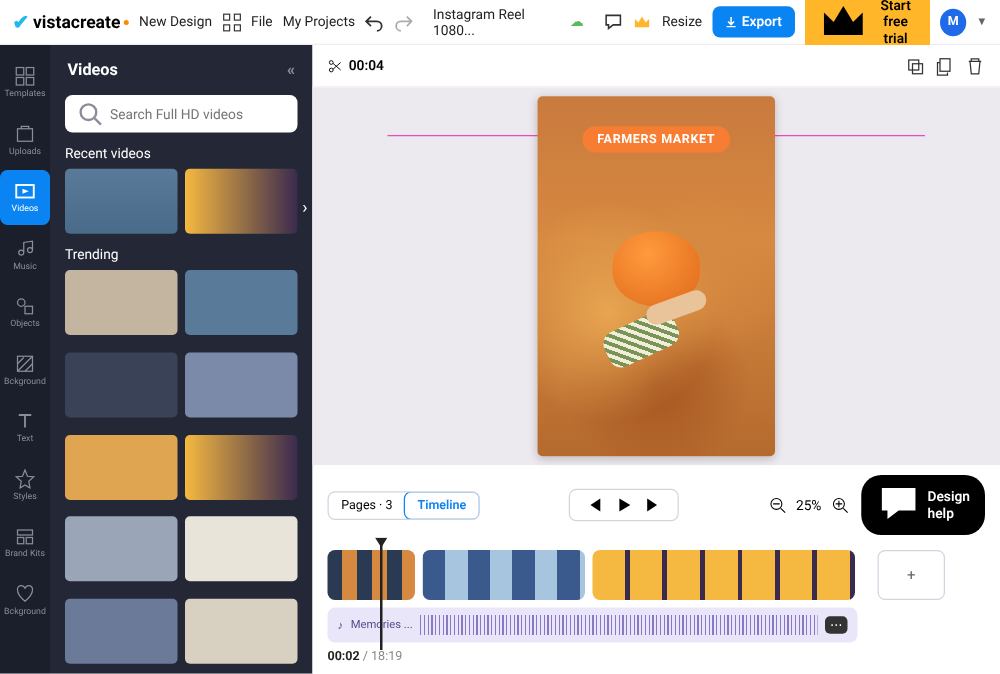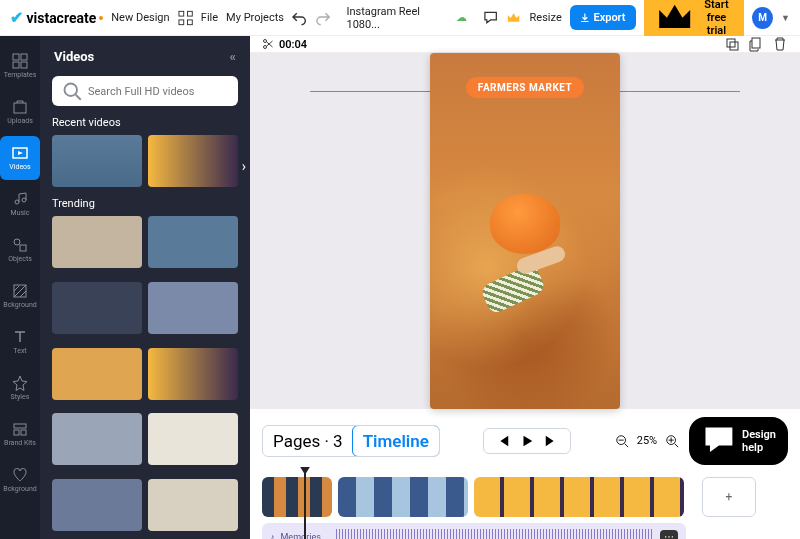--- a/index.html
+++ b/index.html
@@ -32,29 +32,29 @@
 .grid{display:grid;grid-template-columns:1fr 1fr;gap:6px;padding:0 12px;overflow-y:auto;flex:1}
 .grid .thumb{height:52px}
 .nav-r{position:absolute;right:4px;top:50%;transform:translateY(-50%);color:#fff;font-size:14px;cursor:pointer}
 .canvas{flex:1;display:flex;flex-direction:column;background:#fff}
 .canvas-bar{height:34px;border-bottom:1px solid #eee;display:flex;align-items:center;padding:0 12px;gap:8px}
 .time-badge{font-size:11px;font-weight:600;display:flex;align-items:center;gap:5px}
 .canvas-bar .spacer{flex:1}
 .bar-icon{width:16px;height:16px;cursor:pointer;color:#333}
 .stage{flex:1;background:#eceaef;display:flex;align-items:center;justify-content:center;position:relative}
 .guide{position:absolute;top:38px;left:60px;right:60px;height:1px;background:#e84db8}
-.artboard{width:190px;height:356px;background:linear-gradient(180deg,#c97a3e 0%,#d68940 40%,#b56a2e 100%);border-radius:4px;box-shadow:0 2px 8px rgba(0,0,0,.2);position:relative;overflow:hidden;display:flex;flex-direction:column;align-items:center;justify-content:space-between;padding:24px 12px 18px}
+.artboard{width:190px;height:288px;background:linear-gradient(180deg,#c97a3e 0%,#d68940 40%,#b56a2e 100%);border-radius:4px;box-shadow:0 2px 8px rgba(0,0,0,.2);position:relative;overflow:hidden;display:flex;flex-direction:column;align-items:center;justify-content:space-between;padding:24px 12px 18px}
 .artboard::before{content:"";position:absolute;inset:0;background:radial-gradient(circle at 30% 60%,#e8a551 0%,transparent 40%),radial-gradient(circle at 70% 50%,#d68940 0%,transparent 35%),radial-gradient(circle at 50% 80%,#a55520 0%,transparent 30%)}
 .badge-top{background:#f77d33;color:#fff;font-weight:700;font-size:10px;padding:5px 12px;border-radius:14px;position:relative;z-index:1;letter-spacing:.5px}
 .pumpkin{position:absolute;left:50%;top:48%;transform:translate(-50%,-50%);width:70px;height:60px;border-radius:50%/45%;background:radial-gradient(circle at 40% 30%,#ff9a3d,#e0691a);z-index:1}
 .hand{position:absolute;left:45%;top:56%;width:50px;height:16px;background:#e9c49a;border-radius:8px;transform:rotate(-20deg);z-index:2}
 .sleeve{position:absolute;left:28%;top:62%;width:60px;height:30px;background:repeating-linear-gradient(45deg,#7a9458,#7a9458 3px,#f0eed8 3px,#f0eed8 6px);border-radius:10px;transform:rotate(-25deg);z-index:1}
 .caption{position:relative;z-index:2;color:#fff;text-align:center;font-weight:700;font-size:11px;text-shadow:0 1px 3px rgba(0,0,0,.6);line-height:1.3}
 .controls-row{display:flex;align-items:center;padding:8px 12px;gap:10px}
-.pages-tabs{display:flex;border:1px solid #d0d6e0;border-radius:6px;overflow:hidden;font-size:17px}
+.pages-tabs{display:flex;border:1px solid #d0d6e0;border-radius:6px;overflow:hidden;font-size:10px}
 .pages-tabs>div{padding:5px 10px;cursor:pointer}
 .pages-tabs .active{color:#0b84f3;font-weight:600;border:1px solid #0b84f3;border-radius:6px;margin:-1px}
 .playback{display:flex;gap:10px;border:1px solid #d0d6e0;border-radius:6px;padding:5px 12px;margin:0 auto}
 .pb-icon{width:14px;height:14px;cursor:pointer}
 .zoom{display:flex;align-items:center;gap:8px;font-size:11px}
 .design-help{background:#000;color:#fff;border-radius:16px;padding:6px 12px;font-size:11px;font-weight:600;display:flex;align-items:center;gap:5px;cursor:pointer}
 .timeline{padding:4px 12px 8px}
 .tl-row{display:flex;gap:6px;margin-bottom:6px;position:relative}
 .clip{height:40px;border-radius:6px;overflow:hidden;display:flex}
 .clip-1{width:70px;background:repeating-linear-gradient(90deg,#2a3a52 0 12px,#d68940 12px 24px)}

